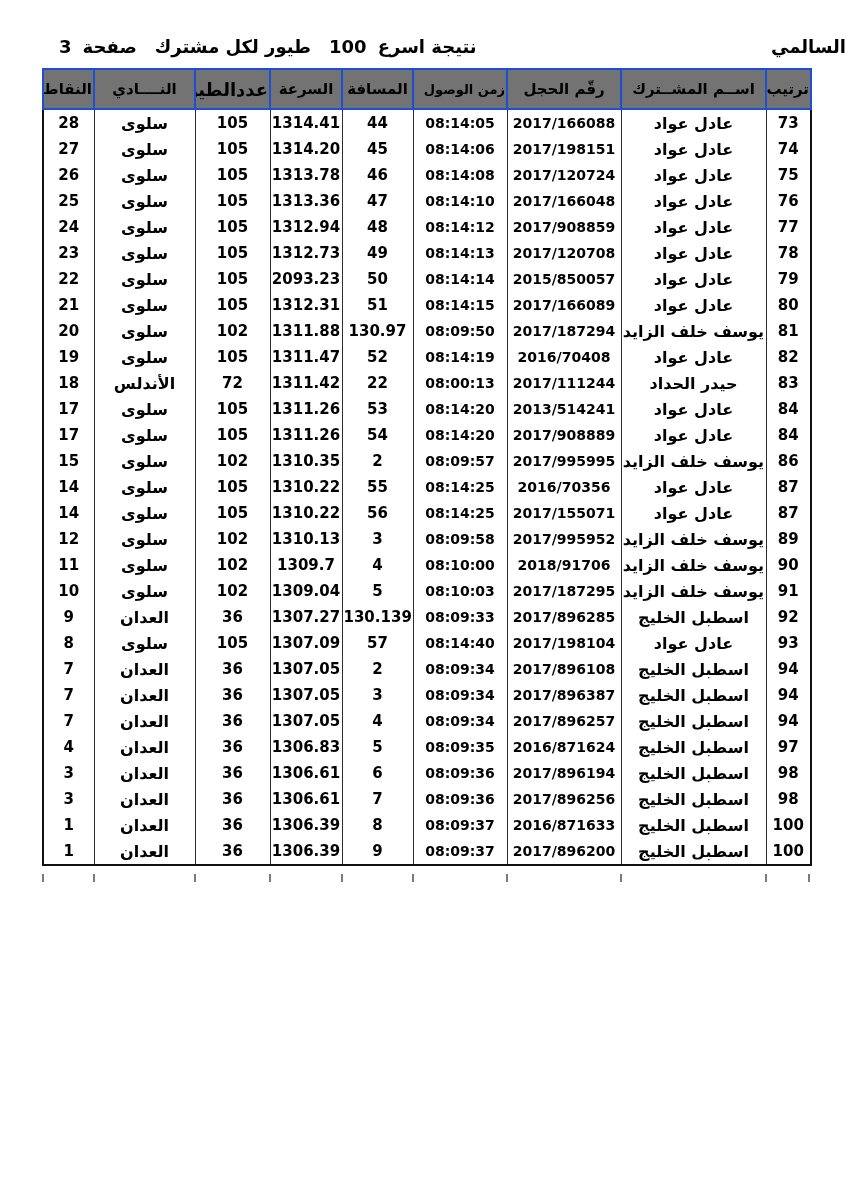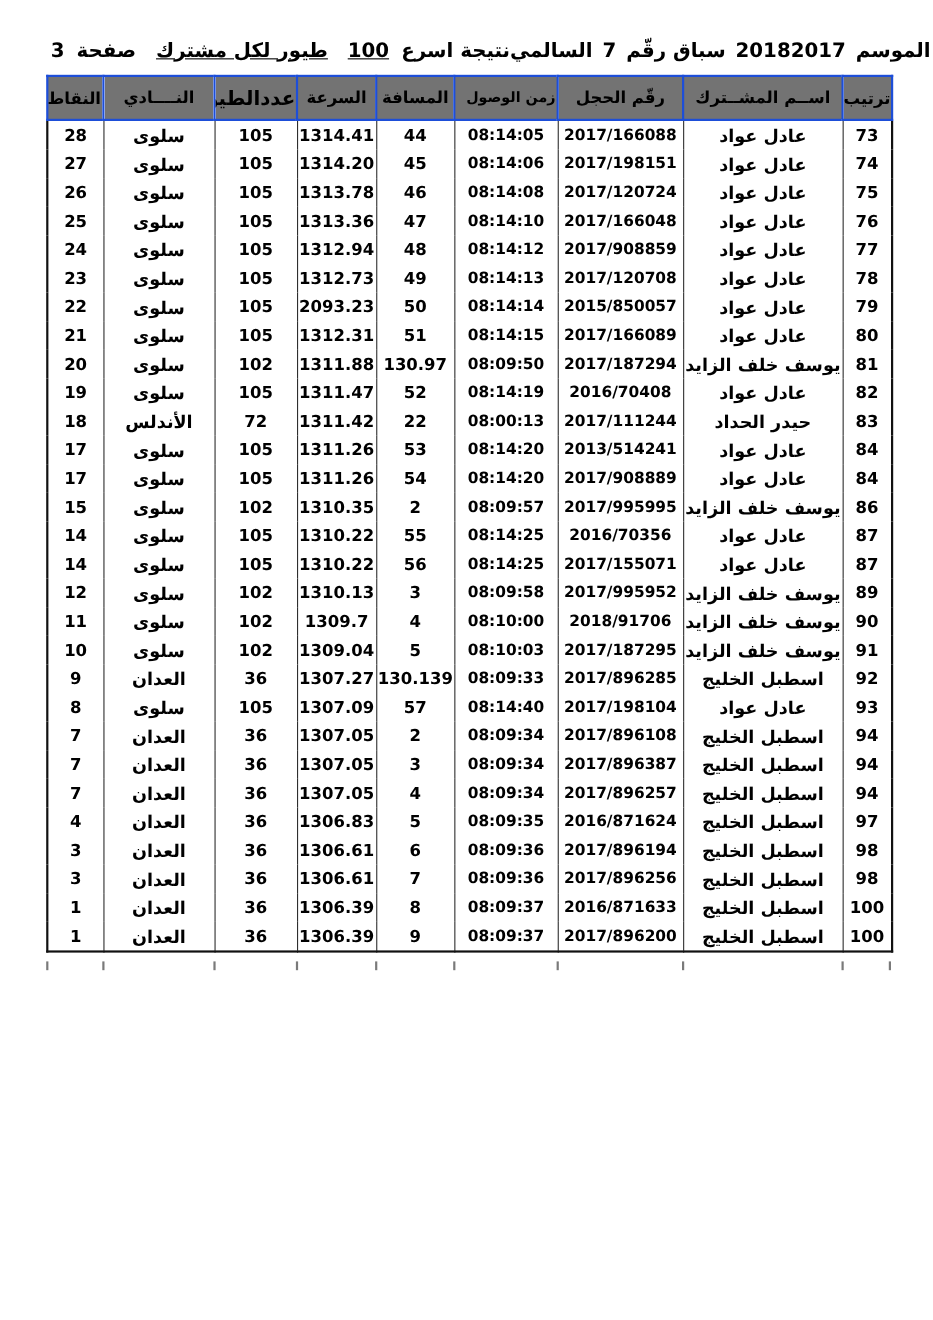--- a/index.html
+++ b/index.html
@@ -9,21 +9,21 @@
   }
   
   .title-line{
     position:absolute;top:30px;right:2px;left:48px;height:32px;
     direction:rtl;display:flex;justify-content:space-between;align-items:center;
     font-weight:bold;font-size:18px;white-space:nowrap;
   }
   .title-line .seg span{display:inline-block;}
   .seg-right span{margin-left:9px;}
   .seg-left  span{margin-left:11px;}
-  .seg-left .wide{margin-left:18px;text-decoration:underline;}
+  .seg-left .wide{margin-left:18px;}
   
   table.results{
     position:absolute;top:68px;left:42px;width:768px;
     direction:rtl;border-collapse:collapse;table-layout:fixed;
     border:2px solid #111;
   }
   thead th{
     height:38px;background:#737373;border:2px solid #1d4ed8;
     font-weight:bold;font-size:15px;padding:0 1px;white-space:nowrap;overflow:hidden;
   }
@@ -40,23 +40,20 @@
   
   .tick-row{position:absolute;top:874px;left:42px;width:768px;height:10px;}
   .tick-row .tick{
     position:absolute;top:0;width:2px;height:8px;background:#7a7a7a;
   }
 </style>
 </head>
 <body>
 
 <div class="title-line">
-  <div class="seg seg-right">
-    <span>الموسم</span><span>20182017</span><span>سباق رقّم</span><span>7</span>
-  </div>
   <div class="seg">السالمي</div>
   <div class="seg seg-left">
     <span>نتيجة اسرع</span><span class="wide">100</span><span class="wide">طيور لكل مشترك</span><span>صفحة</span><span>3</span>
   </div>
 </div>
 
 <table class="results">
   <colgroup id="cols">
       <col style="width: 45px;">
       <col style="width: 145px;">

